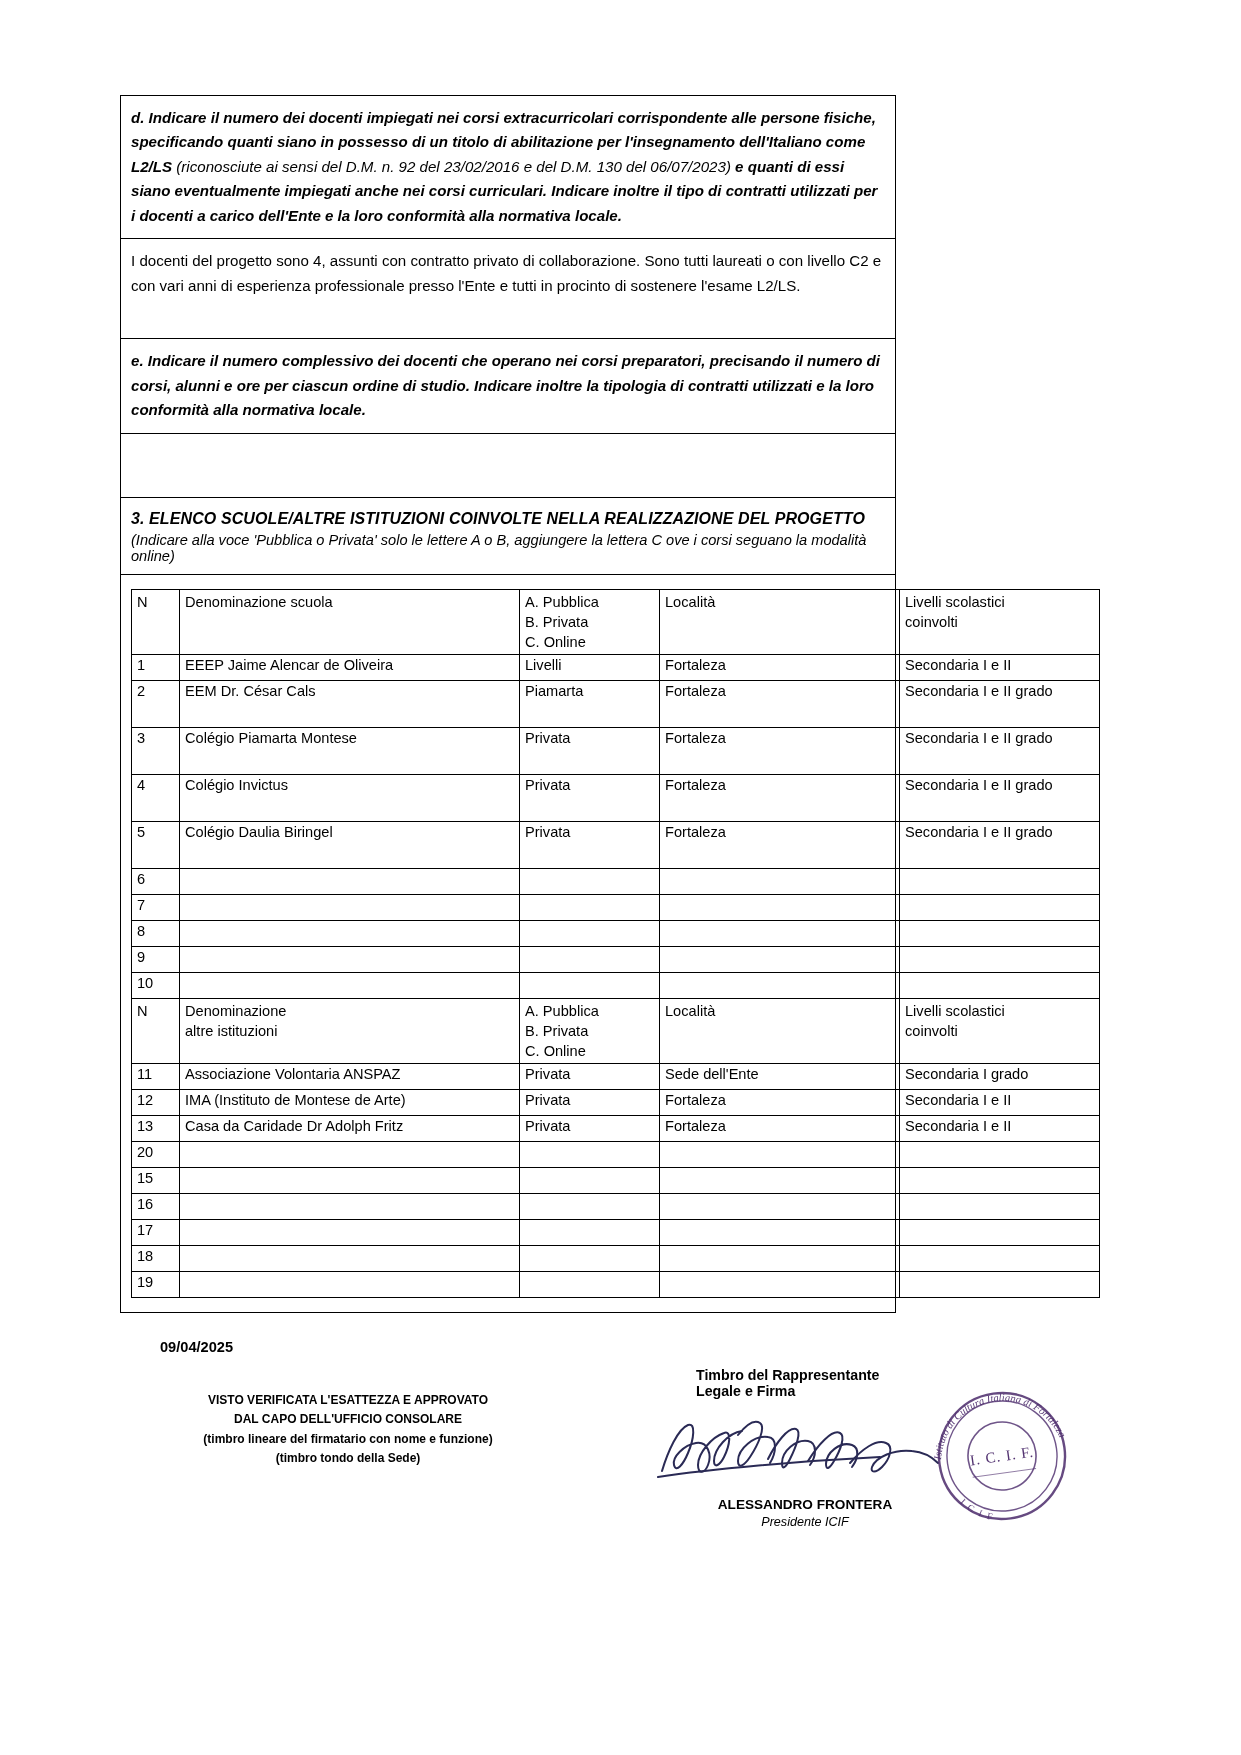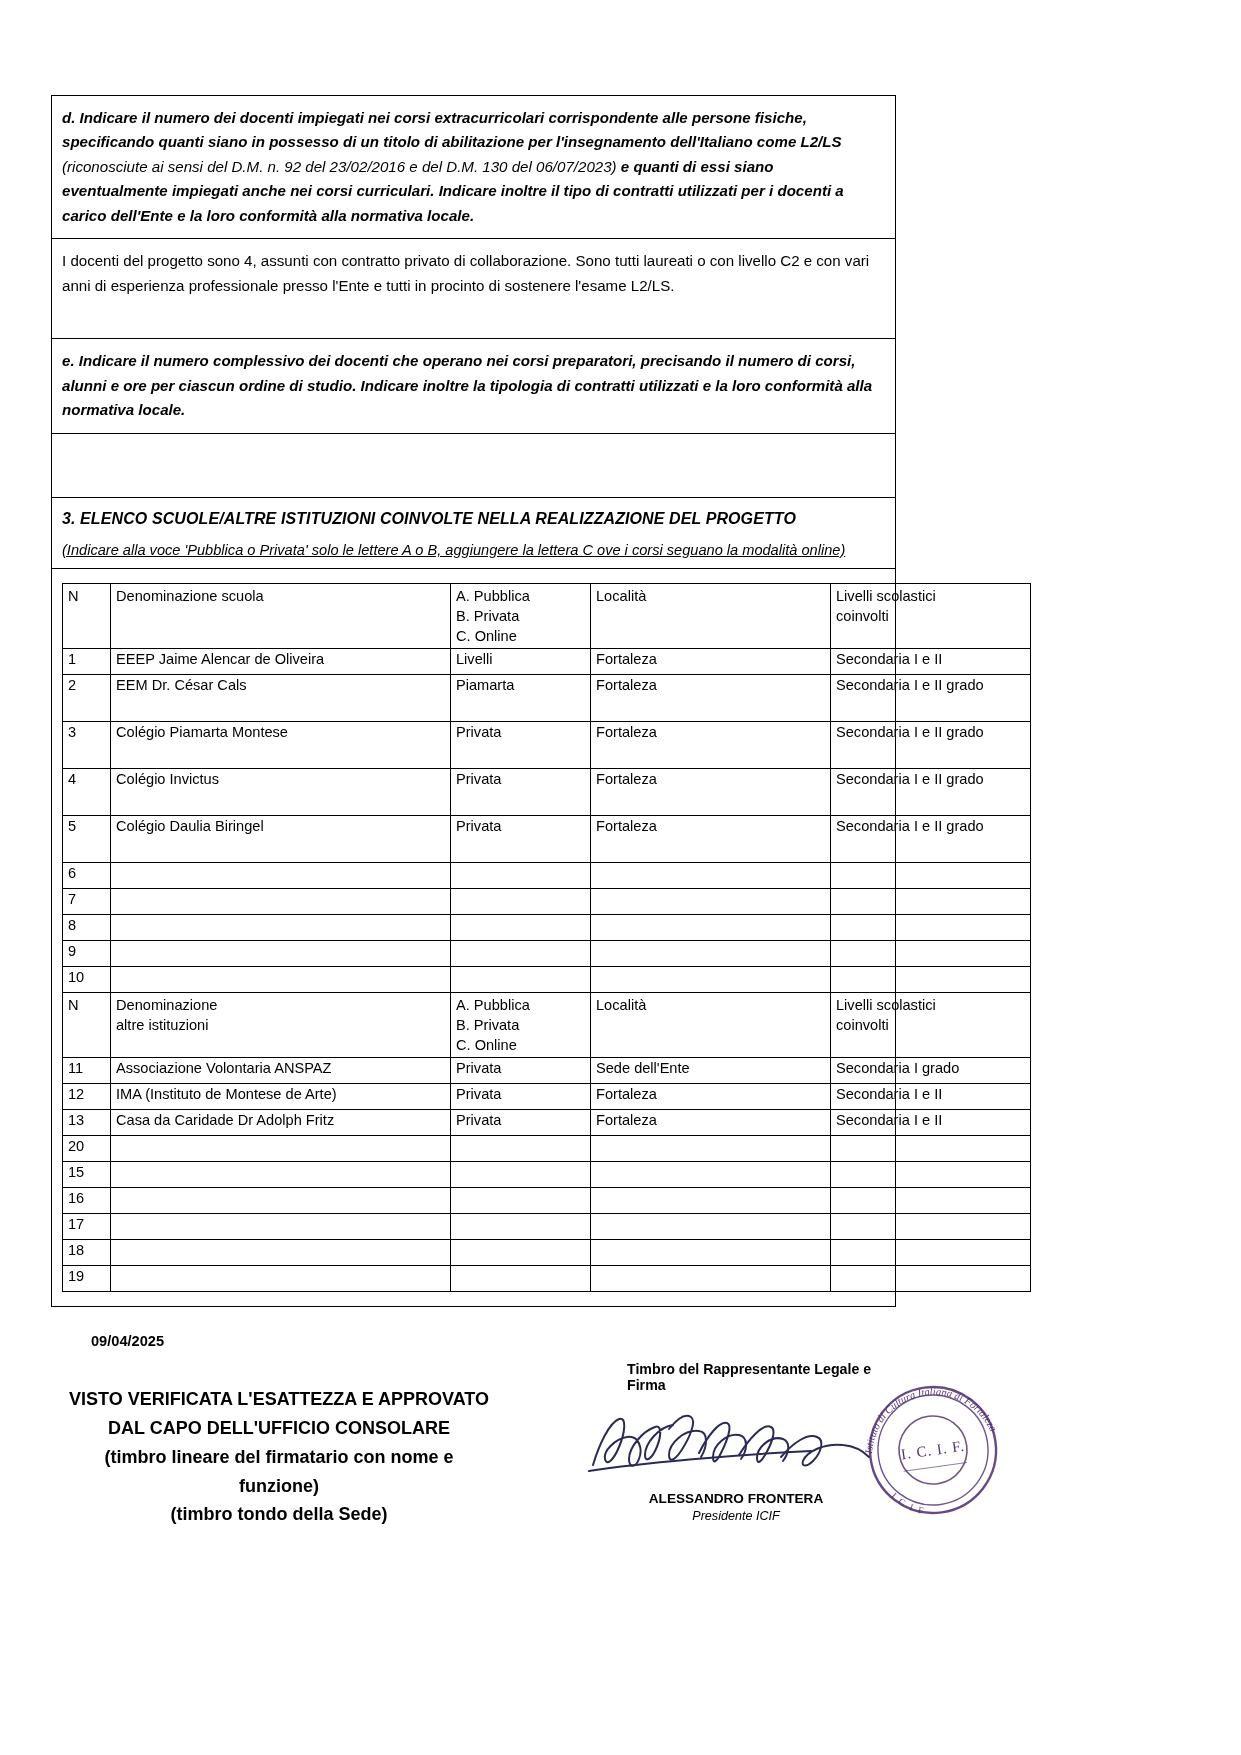--- a/index.html
+++ b/index.html
@@ -13,21 +13,21 @@
     font-family: "Liberation Sans", sans-serif;
     color: #000000;
     position: relative;
   }
   .page {
     position: absolute;
     left: 0; top: 0;
     width: 1006px;
     height: 1755px;
     box-sizing: border-box;
-    padding: 95px 110px 0 51px;
+    padding: 95px 110px 0 120px;
   }
 
   
   .qbox {
     border: 1.3px solid #000;
     box-sizing: border-box;
     padding: 10px 12px 10px 10px;
   }
   .qbox + .qbox { border-top: none; }
 
@@ -61,22 +61,21 @@
   }
   .sec3-title {
     font-size: 16px;
     font-weight: bold;
     letter-spacing: 0.1px;
     font-style: italic;
   }
   .sec3-sub {
     font-size: 14.6px;
     font-style: italic;
-    margin-top: 14px;
-    text-decoration: underline;
+    margin-top: 4px;
   }
 
   .tbl-wrap {
     border-left: 1.3px solid #000;
     border-right: 1.3px solid #000;
     border-bottom: 1.3px solid #000;
     box-sizing: border-box;
     padding: 14px 12px 14px 10px;
   }
 
@@ -128,21 +127,21 @@
     top: 0;
     font-size: 14.6px;
     font-weight: bold;
   }
   .visto {
     position: absolute;
     left: 18px;
     top: 52px;
     width: 420px;
     text-align: center;
-    font-size: 18px;
+    font-size: 12px;
     font-weight: bold;
     line-height: 1.6;
   }
   .timbro-label {
     position: absolute;
     left: 548px;
     top: 28px;
     font-size: 14.2px;
     font-weight: bold;
     margin-left: 28px;

